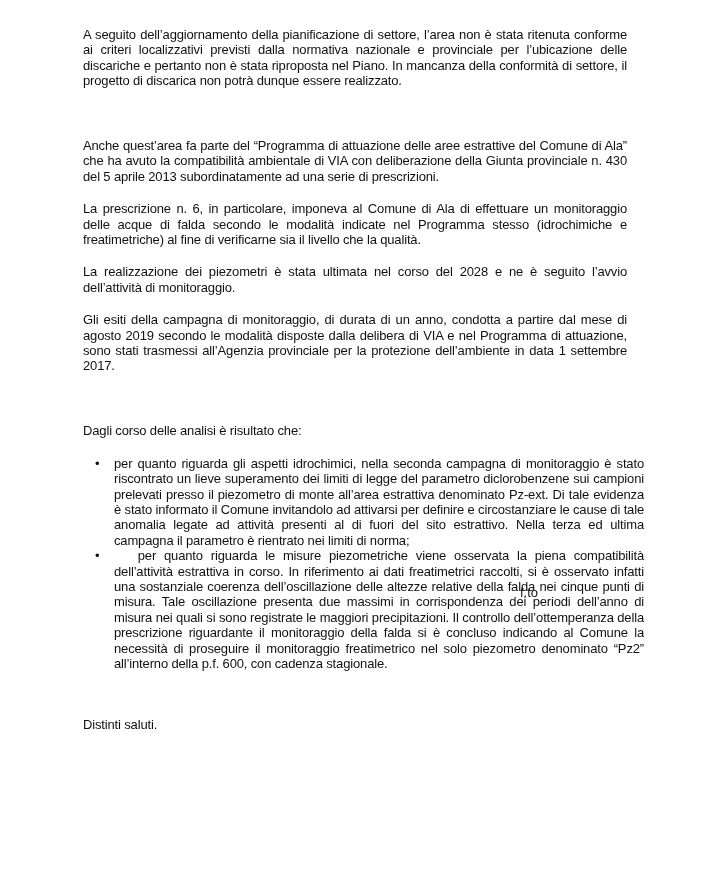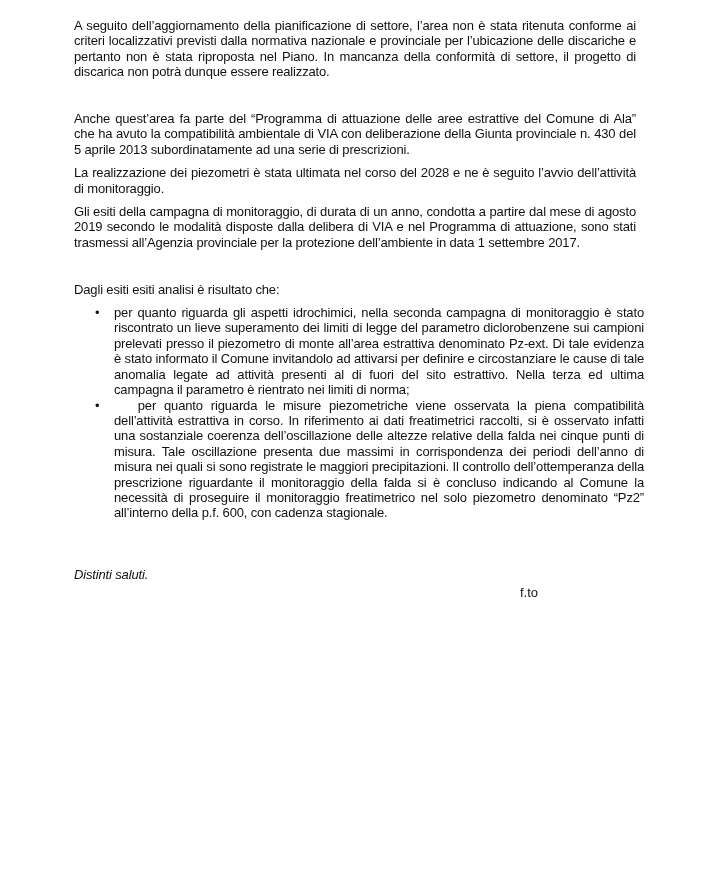--- a/index.html
+++ b/index.html
@@ -3,49 +3,50 @@
 <meta charset="utf-8">
 <style>
   html, body { margin: 0; padding: 0; background: #ffffff; }
   body { width: 707px; height: 870px; position: relative; overflow: hidden; }
   .page {
     position: absolute; left: 66px; top: 10px; width: 578px;
     font-family: "Liberation Sans", sans-serif;
     font-size: 13px; line-height: 15.4px; color: #111111;
     letter-spacing: -0.15px;
   }
-  .para { margin: 8px; text-align: justify; }
+  .para { margin: 17px; text-align: justify; }
   .para.left { text-align: left; }
   .gap { height: 15.4px; }
   .list { margin: 0; padding: 0; list-style: none; }
   .list li { position: relative; padding-left: 48px; text-align: justify; }
   .bullet { position: absolute; left: 29px; top: 0; }
-  .closing { margin-top: 46px; font-style: italic; }
+  .closing { margin-top: 46px; }
   .signature {
     position: absolute; left: 419px; top: 585px; width: 220px;
     text-align: center;
     font-family: "Liberation Sans", sans-serif;
     font-size: 13px; line-height: 15.6px; color: #111111;
   }
 </style>
 </head>
 <body>
 
 <div class="page">
   <p class="para">A seguito dell’aggiornamento della pianificazione di settore, l’area non è stata ritenuta conforme ai criteri localizzativi previsti dalla normativa nazionale e provinciale per l’ubicazione delle discariche e pertanto non è stata riproposta nel Piano. In mancanza della conformità di settore, il progetto di discarica non potrà dunque essere realizzato.</p>
 
   <div class="gap"></div>
 
   <p class="para">Anche quest’area fa parte del “Programma di attuazione delle aree estrattive del Comune di Ala” che ha avuto la compatibilità ambientale di VIA con  deliberazione della Giunta provinciale n. 430 del 5 aprile 2013 subordinatamente ad una serie di prescrizioni.</p>
+  <p class="para">La prescrizione n. 6, in particolare, imponeva al Comune di Ala di effettuare un monitoraggio delle acque di falda secondo le modalità indicate nel Programma stesso (idrochimiche e freatimetriche) al fine di verificarne sia il livello che la qualità.</p>
   <p class="para">La realizzazione dei piezometri è stata ultimata nel corso del 2028 e ne è seguito l’avvio dell’attività di monitoraggio.</p>
   <p class="para">Gli esiti della campagna di monitoraggio, di durata di un anno, condotta a partire dal mese di agosto 2019 secondo le modalità disposte dalla delibera di VIA e nel Programma di attuazione, sono stati trasmessi all’Agenzia provinciale per la protezione dell’ambiente in data 1 settembre 2017.</p>
 
   <div class="gap"></div>
 
-  <p class="para left">Dagli esiti esiti analisi è risultato che:</p>
+  <p class="para left">Dagli corso delle analisi è risultato che:</p>
 
   <ul class="list">
     <li>
       <span class="bullet">•</span>
       <span style="white-space: pre-wrap;">per quanto riguarda gli aspetti idrochimici, nella seconda campagna di monitoraggio è stato riscontrato un lieve superamento dei limiti di legge del parametro diclorobenzene sui campioni prelevati presso il piezometro di monte all’area estrattiva denominato Pz-ext. Di tale evidenza è stato informato il Comune invitandolo ad attivarsi per definire e circostanziare le cause di tale anomalia legate ad attività presenti al di fuori del sito estrattivo. Nella terza ed ultima campagna il parametro è rientrato nei limiti di norma;</span>
     </li>
     <li>
       <span class="bullet">•</span>
       <span style="white-space: pre-wrap;">   per quanto riguarda le misure piezometriche viene osservata la piena compatibilità dell’attività estrattiva in corso. In riferimento ai dati freatimetrici raccolti, si è osservato infatti una sostanziale coerenza dell’oscillazione delle altezze relative della falda nei cinque punti di misura. Tale oscillazione presenta due massimi in corrispondenza dei periodi dell’anno di misura nei quali si sono registrate le maggiori precipitazioni. Il controllo dell’ottemperanza della prescrizione riguardante il monitoraggio della falda si è concluso indicando al Comune la necessità di proseguire il monitoraggio freatimetrico nel solo piezometro denominato “Pz2” all’interno della p.f. 600, con cadenza stagionale.</span>
     </li>

